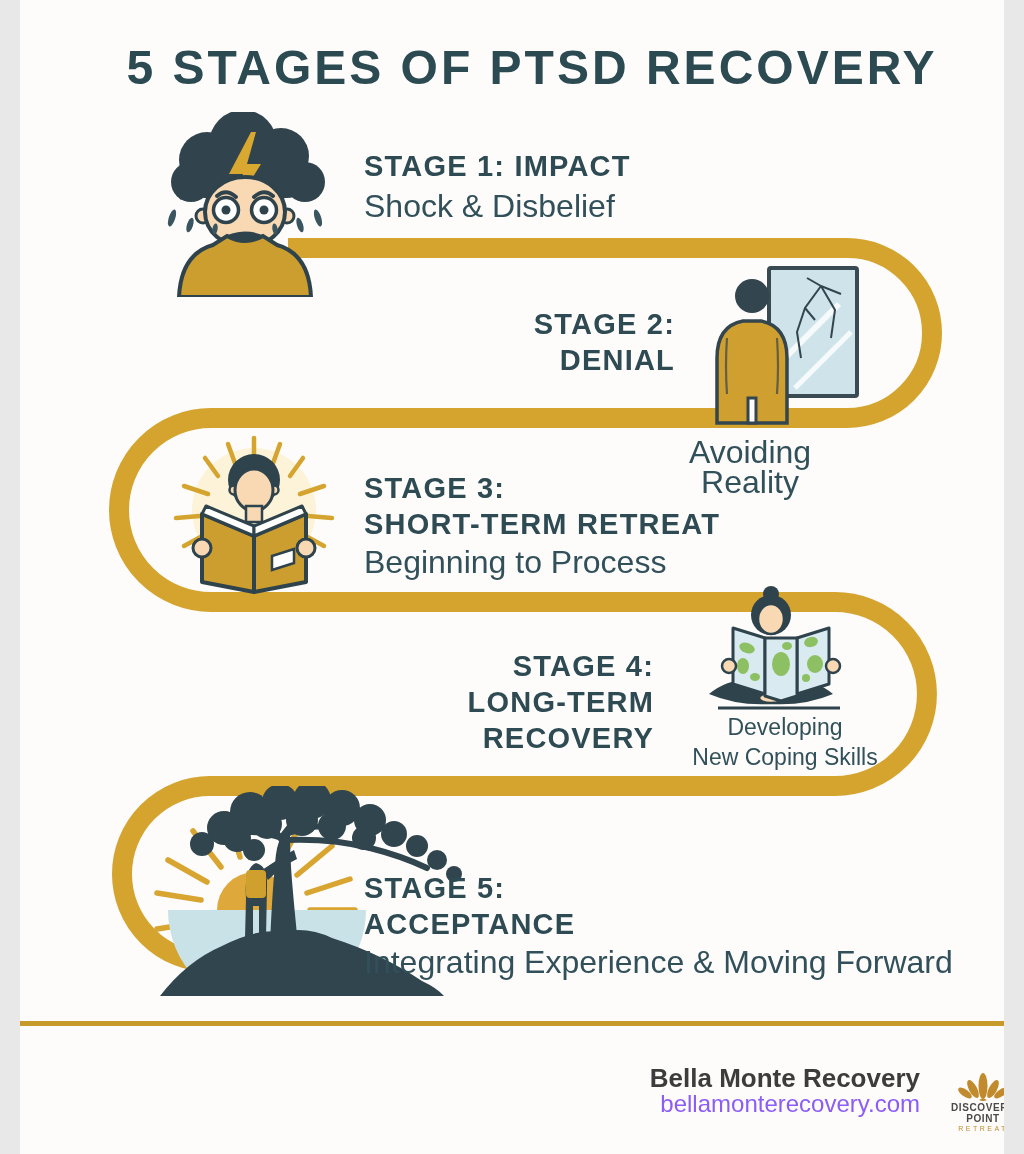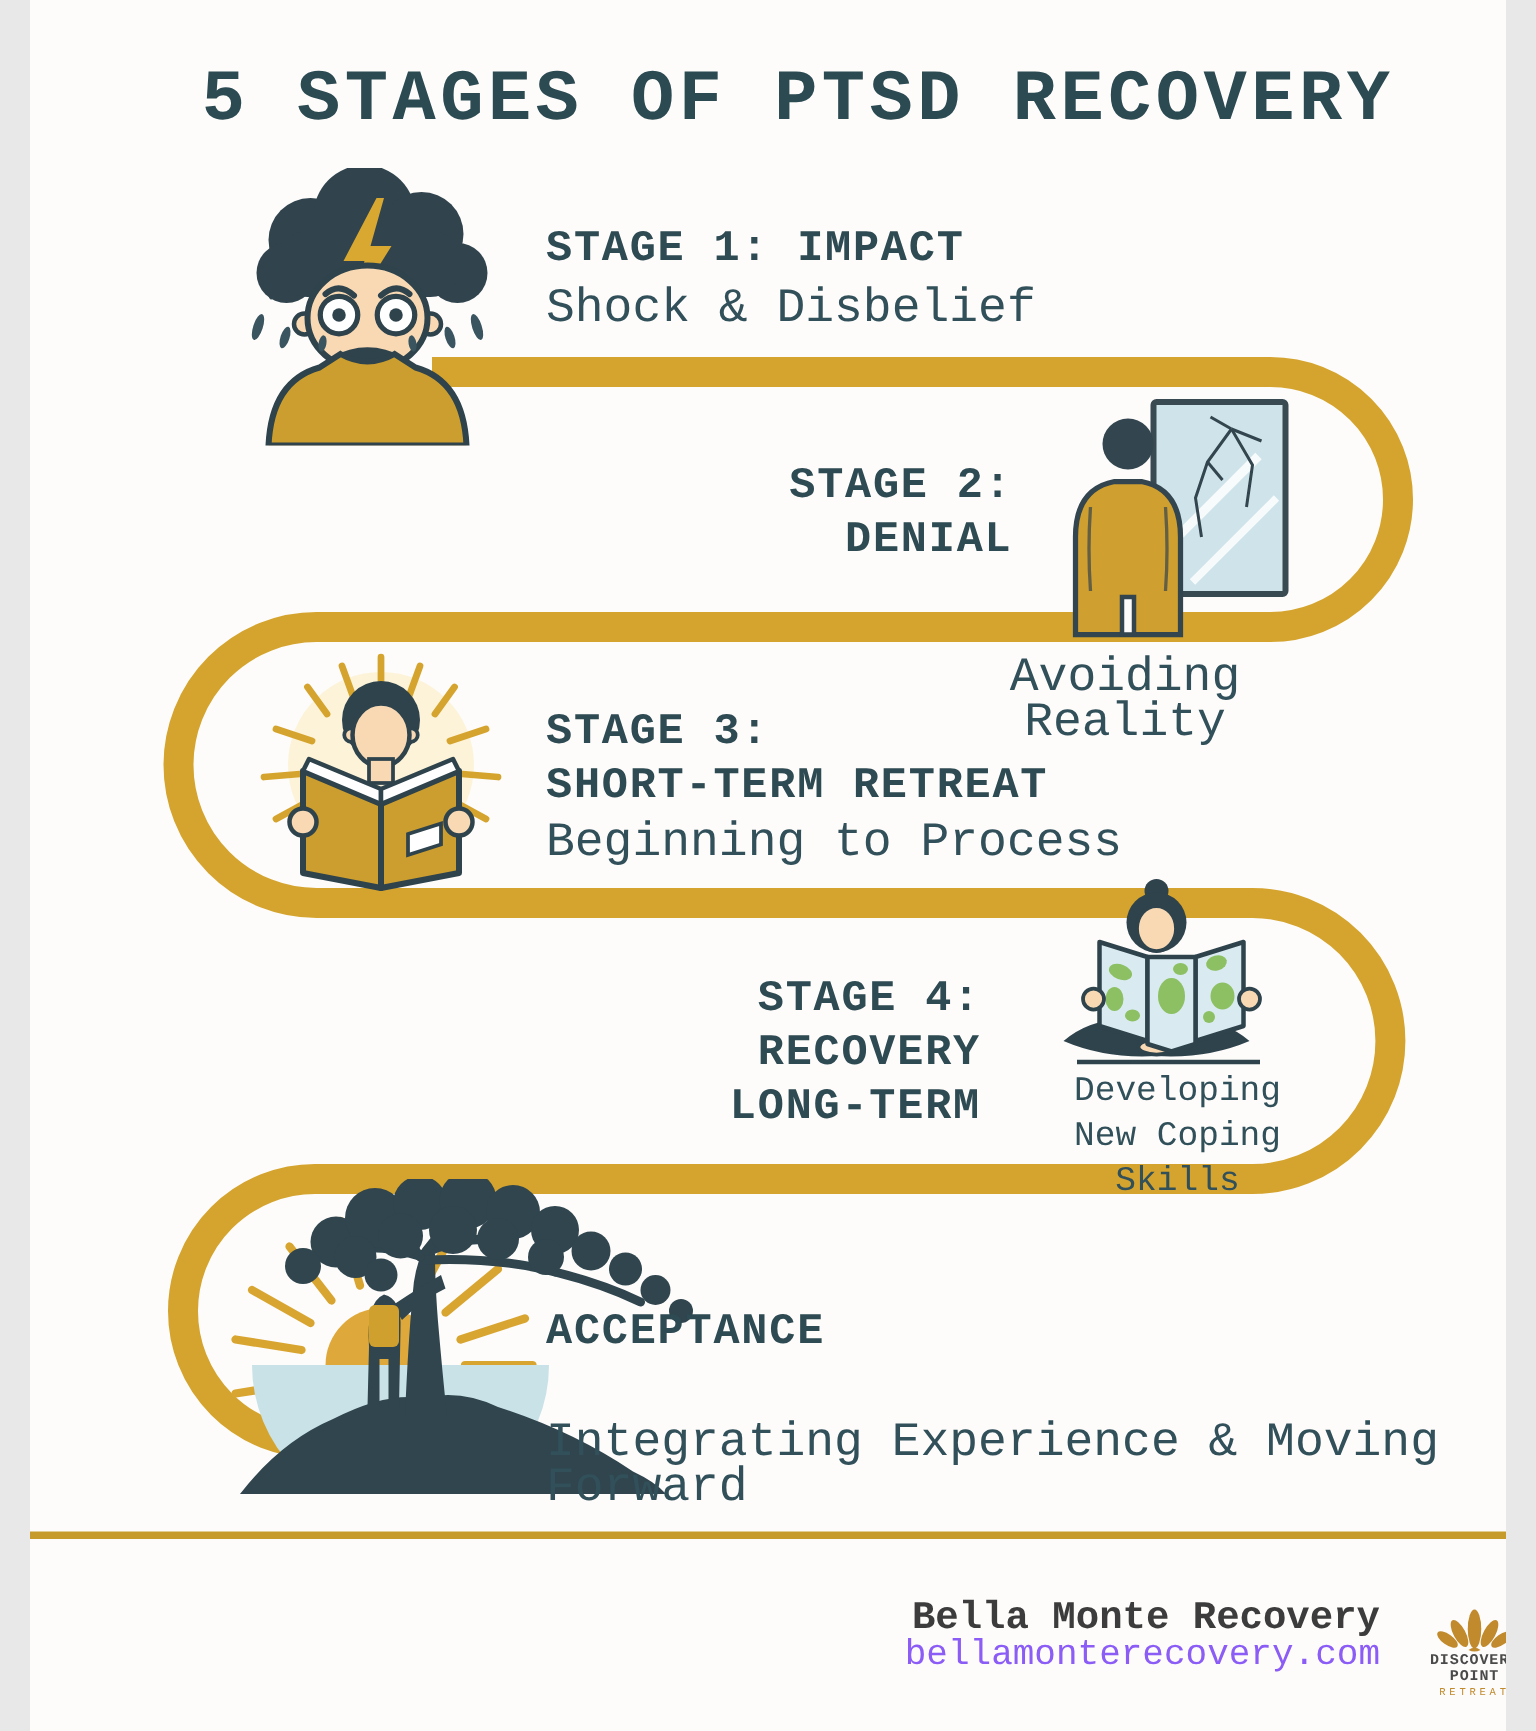--- a/index.html
+++ b/index.html
@@ -1,19 +1,19 @@
 <!DOCTYPE html>
 <html><head>
 <meta charset="utf-8">
 <style>
   html,body{margin:0;padding:0;background:#e8e8e8;}
   .canvas{
     position:relative;width:984px;height:1154px;margin:0 auto;
     background:#FDFCFA;overflow:hidden;
-    font-family:Liberation Mono, monospace;color:#2E4A52;
+    font-family:Liberation Sans, sans-serif;color:#2E4A52;
   }
   .abs{position:absolute;}
   .title{
     left:0;top:40px;width:1024px;text-align:center;
     font-size:48px;font-weight:bold;letter-spacing:3px;color:#2C4A52;
   }
   .stage-heading{font-size:29px;font-weight:bold;letter-spacing:1.2px;line-height:36px;color:#2E4A52;}
   .stage-sub{font-size:32px;line-height:30px;color:#31505A;}
   .right{text-align:right;}
   .center{text-align:center;}
@@ -168,22 +168,22 @@
         <ellipse rx="7" ry="5" transform="translate(108 60) rotate(-15)"></ellipse>
         <ellipse cx="112" cy="82" rx="8" ry="9"></ellipse>
           <ellipse cx="103" cy="96" rx="4" ry="4"></ellipse>
       </g>
       <circle cx="26" cy="84" r="7" fill="#F8D9B4" stroke="#2F434C" stroke-width="2.5"></circle>
       <circle cx="130" cy="84" r="7" fill="#F8D9B4" stroke="#2F434C" stroke-width="2.5"></circle>
       <line x1="15" y1="126" x2="137" y2="126" stroke="#2F434C" stroke-width="3"></line>
     </svg>
     <div class="abs stage-heading right" style="left:334px;top:648px;width:300px;text-align:right;">
       <div>STAGE 4:</div>
+      <div>LONG-TERM</div>
       <div>RECOVERY</div>
-      <div>LONG-TERM</div>
     </div>
     <div class="abs stage-sub center" style="left:655px;top:712px;width:220px;font-size:23px;">
       <div>Developing</div>
       <div>New Coping Skills</div>
     </div>
   </div>
 
   <div>
     <svg class="abs" style="left:112px;top:786px;" width="345" height="210" viewBox="0 0 345 210">
 
@@ -233,20 +233,21 @@
       </g>
 
       <g fill="#30454E">
         <circle cx="122" cy="64" r="11"></circle>
         <path d="M113 152 L114 112 Q112 82 124 77 Q136 80 135 100 L134 152 L127 152 L127 120 L121 120 L121 152 Z"></path>
         <path d="M130 84 Q148 72 162 64 L165 73 Q150 80 136 94 Z"></path>
       </g>
       <rect x="114" y="84" width="20" height="28" rx="4" fill="#D0A02F"></rect>
     </svg>
     <div class="abs stage-heading" style="left:344px;top:870px;">
+      <div>STAGE 5:</div>
       <div>ACCEPTANCE</div>
     </div>
     <div class="abs stage-sub" style="left:344px;top:947px;">Integrating Experience &amp; Moving Forward</div>
   </div>
 
   <div class="abs divider"></div>
   <div>
     <div class="abs footer-brand right" style="left:500px;top:1063px;width:400px;">Bella Monte Recovery</div>
     <div class="abs footer-url right" style="left:500px;top:1090px;width:400px;">bellamonterecovery.com</div>
     <div class="abs" style="left:915px;top:1072px;width:96px;">

